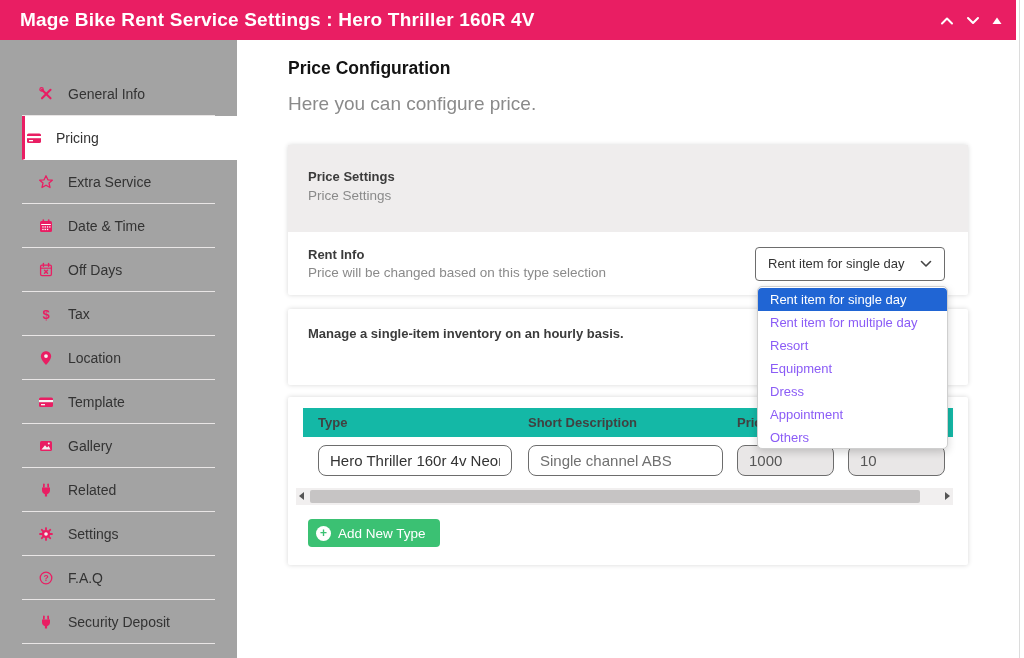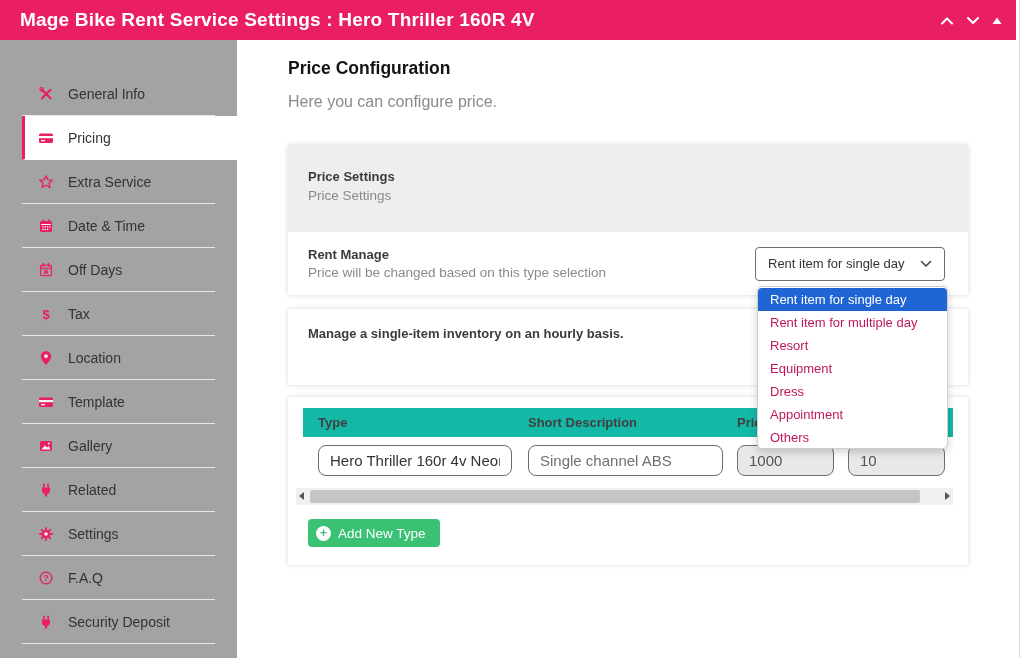--- a/index.html
+++ b/index.html
@@ -13,26 +13,26 @@
   .tb-icons { margin-left:auto; display:flex; align-items:center; gap:12px; padding-right:14px; }
   .tb-icons svg { display:block; cursor:pointer; }
   .edge-line { position:absolute; left:1019px; top:0; width:1px; height:658px; background:#dcdcdc; }
 
   
   .sidebar { position:absolute; left:0; top:40px; width:237px; height:618px; background:#a3a3a3; }
   .nav { position:absolute; top:32px; left:22px; right:22px; }
   .nav-item { height:44px; display:flex; align-items:center; gap:13px; padding-left:15px;
               border-bottom:1px solid #e9e6e6; font-size:14px; color:#333; cursor:pointer; }
   .nav-item .ic { width:18px; height:16px; flex:0 0 18px; display:flex; align-items:center; justify-content:center; }
-  .nav-item.active { background:#fff; border-left:3px solid #E91E63; margin-right:-22px; padding-left:12px;
+  .nav-item.active { background:#fff; border-left:3px solid #E91E63; margin-right:-22px; padding-left:0;
                      border-bottom-color:transparent; }
 
   
   .page-title { position:absolute; left:288px; top:58px; font-size:17.5px; font-weight:700; color:#131313; }
-  .page-sub   { position:absolute; left:288px; top:93px; font-size:16px; color:#8a8a8a; }
+  .page-sub   { position:absolute; left:288px; top:93px; font-size:19px; color:#8a8a8a; }
 
   
   .card { position:absolute; left:288px; width:680px; background:#fff; border-radius:2px;
           box-shadow:0 0 5px rgba(0,0,0,.16); }
   .lbl-b { font-size:13px; font-weight:700; color:#3b3b3b; }
   .lbl-s { font-size:13.5px; color:#8a8a8a; margin-top:4px; }
 
   .card1 { top:145px; height:150px; }
   .gray-head { height:87px; background:#efeded; padding:24px 20px 12px; }
   .rent-row { position:absolute; left:0; top:87px; right:0; height:63px; display:flex;
@@ -64,21 +64,21 @@
   .add-btn { position:absolute; left:20px; top:122px; height:28px; border:none; border-radius:4px;
              background:#3bc173; color:#fff; font-size:13.5px; font-family:"Liberation Sans",sans-serif;
              display:flex; align-items:center; gap:7px; padding:0 14px 0 8px; cursor:pointer; }
   .plus-circle { width:15px; height:15px; border-radius:50%; background:#fff; color:#3bc173;
                  font-size:12px; font-weight:700; line-height:15px; text-align:center; }
 
   
   .dropdown { position:absolute; left:757px; top:286px; width:191px; height:163px; background:#fff;
               border:1px solid #cfcfcf; border-radius:5px; box-shadow:0 3px 9px rgba(0,0,0,.18);
               z-index:50; padding:1px 0; }
-  .dd-item { height:23px; line-height:23px; padding-left:12px; font-size:13px; color:#be185d; cursor:pointer; }
+  .dd-item { height:23px; line-height:23px; padding-left:12px; font-size:13px; color:#8b5cf6; cursor:pointer; }
   .dd-item.selected { background:#2065d4; color:#fff; border-radius:4px 4px 0 0; }
 </style>
 </head>
 <body>
 
 <div class="page">
 
   <div class="titlebar">
     <span class="tb-title">Mage Bike Rent Service Settings : Hero Thriller 160R 4V</span>
     <span class="tb-icons">
@@ -271,21 +271,21 @@
   <div class="page-title">Price Configuration</div>
   <div class="page-sub">Here you can configure price.</div>
 
   <div class="card card1">
     <div class="gray-head">
       <div class="lbl-b">Price Settings</div>
       <div class="lbl-s">Price Settings</div>
     </div>
     <div class="rent-row">
       <div>
-        <div class="lbl-b">Rent Manage</div>
+        <div class="lbl-b">Rent Info</div>
         <div class="lbl-s" style="margin-top:3px">Price will be changed based on this type selection</div>
       </div>
       <div class="select-box">
         <span>Rent item for single day</span>
         <svg width="12" height="8" viewBox="0 0 12 8">
             <polyline points="1.5,1.5 6,6 10.5,1.5" fill="none" stroke="#444" stroke-width="1.6" stroke-linecap="round" stroke-linejoin="round"></polyline>
           </svg>
       </div>
     </div>
   </div>

